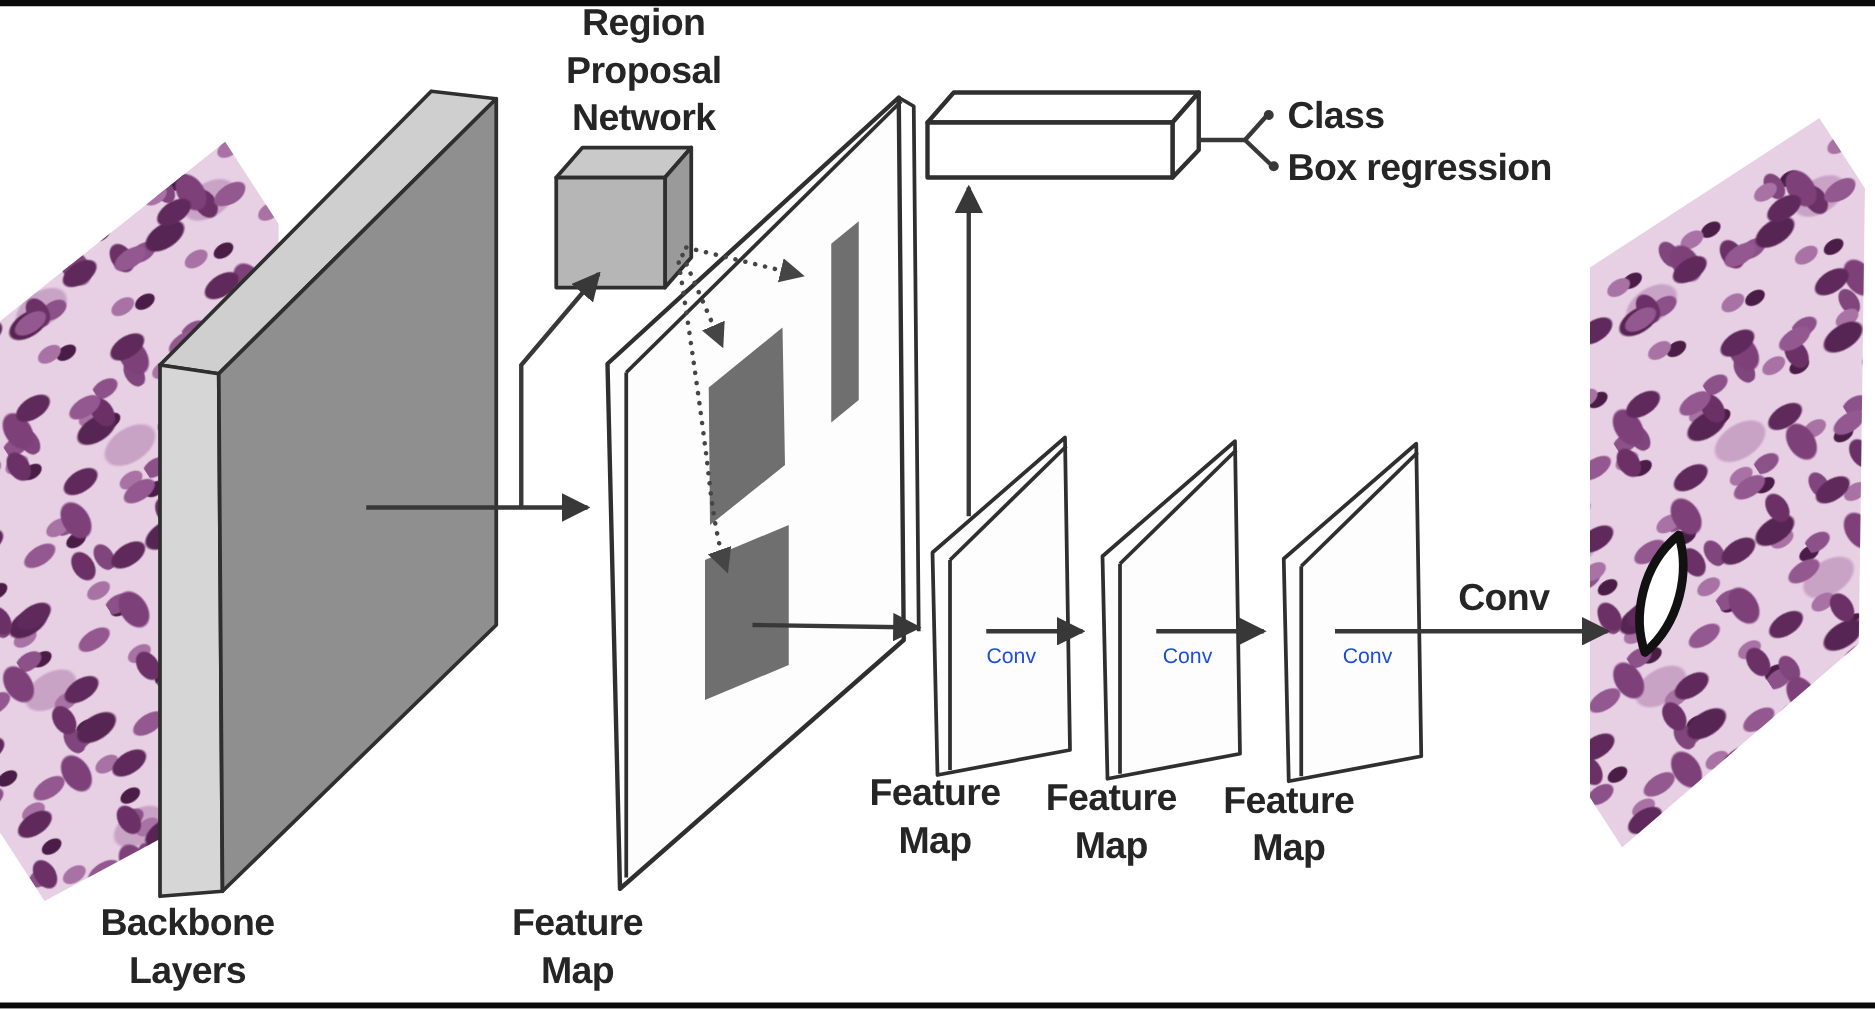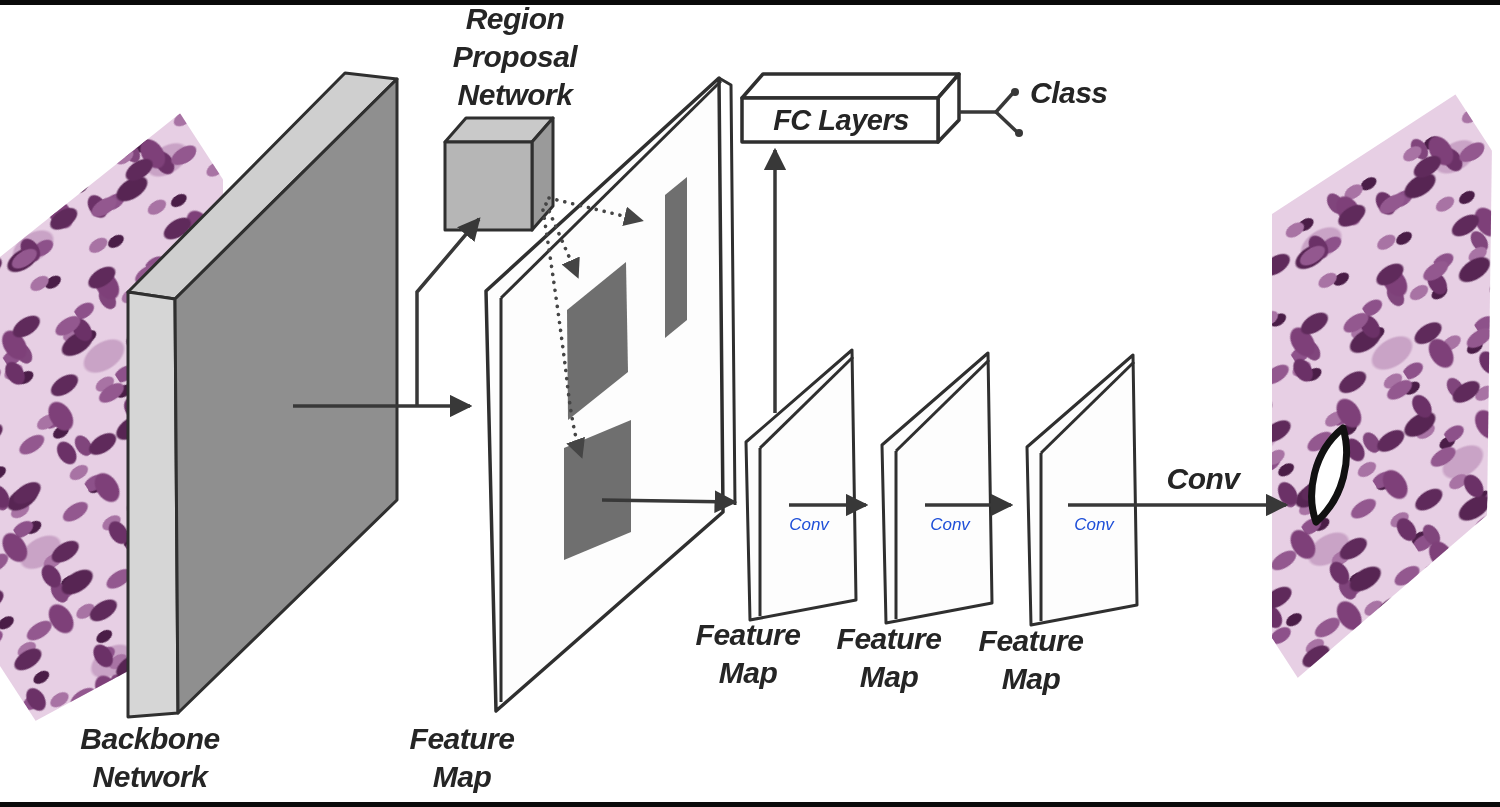--- a/index.html
+++ b/index.html
@@ -34,21 +34,21 @@
   .histo-left{ left:0px;  top:75px; width:226px; height:668px;
     clip-path:polygon(0px 182px, 223px 4px, 223px 545px, 0px 665px); }
   .histo-right{ left:1272px; top:64px; width:225px; height:640px;
     clip-path:polygon(0px 150px, 221px 6px, 215px 451px, 0px 636px); }
 
   svg.overlay{position:absolute; left:0; top:0; z-index:5;}
 
   .label{
     position:absolute; z-index:10; color:#252525; font-weight:700; font-size:30px;
     line-height:1.26; text-align:center; transform:translateX(-50%);
-    white-space:pre-line; letter-spacing:-0.5px;font-style:italic;
+    white-space:pre-line; letter-spacing:-0.5px;
   }
   .label.left-align{transform:none; text-align:center;}
   .label.conv{font-size:17px; font-weight:400; color:#1d4ed8; letter-spacing:0;}
 </style>
 </head>
 <body>
 
 <div class="canvas">
 
   <div class="bar top"></div>
@@ -141,25 +141,25 @@
       <path d="M543,210 Q557,300 566,372 Q572,430 581,455" marker-end="url(#ahd)"></path>
     </g>
 
     <path d="M1343,428 C1352,458 1344,498 1316,522 C1306,494 1313,452 1343,428 Z" fill="#ffffff" stroke="#111111" stroke-width="7" stroke-linejoin="round"></path>
   </svg>
 
   <div class="label" style="left:515px; top:0px;">Region
 Proposal
 Network</div>
   <div class="label" style="left:150px; top:720px;">Backbone
-Network</div>
+Layers</div>
   <div class="label" style="left:462px; top:720px;">Feature
 Map</div>
-  <div class="label" style="left:841px; top:102px; font-size:29px;">FC Layers</div>
   <div class="label left-align" style="left:1030px; top:74px;">Class</div>
+  <div class="label left-align" style="left:1030px; top:116px;">Box regression</div>
   <div class="label" style="left:1203px; top:460px;">Conv</div>
 
   <div class="label" style="left:748px; top:616px;">Feature
 Map</div>
   <div class="label" style="left:889px; top:620px;">Feature
 Map</div>
   <div class="label" style="left:1031px; top:622px;">Feature
 Map</div>
 
   <div class="label conv" style="left:809px; top:514px;">Conv</div>

